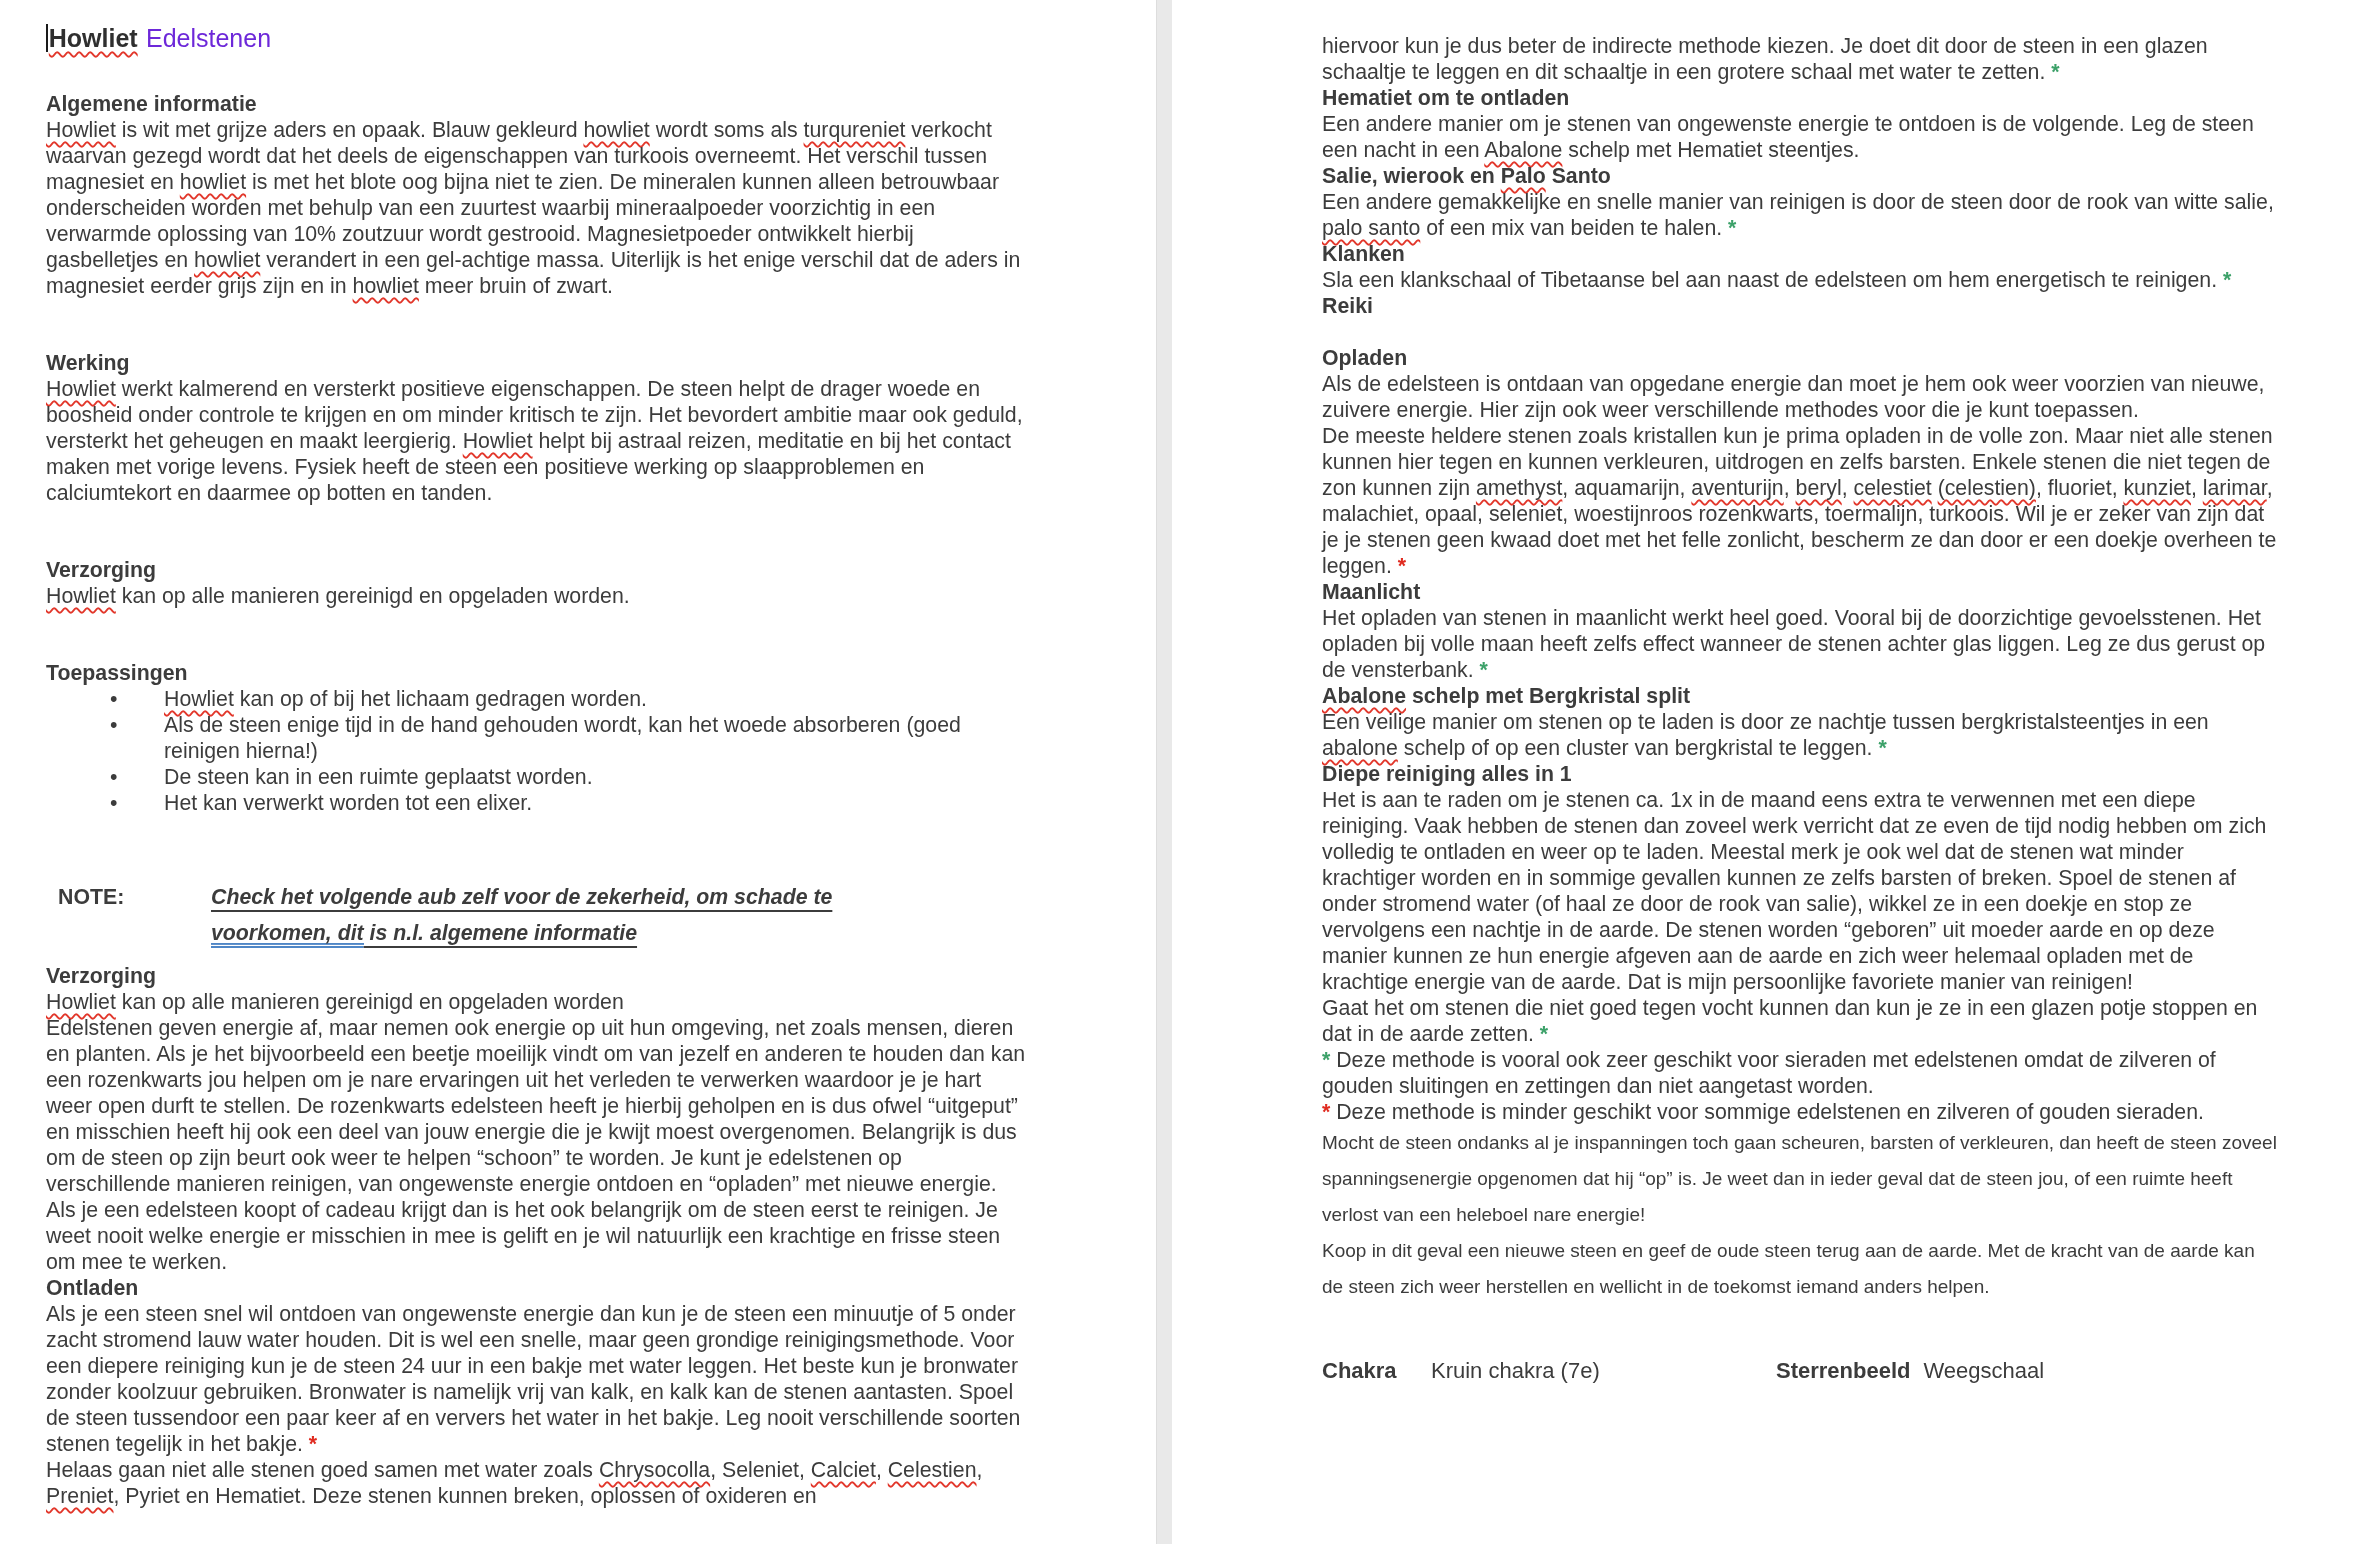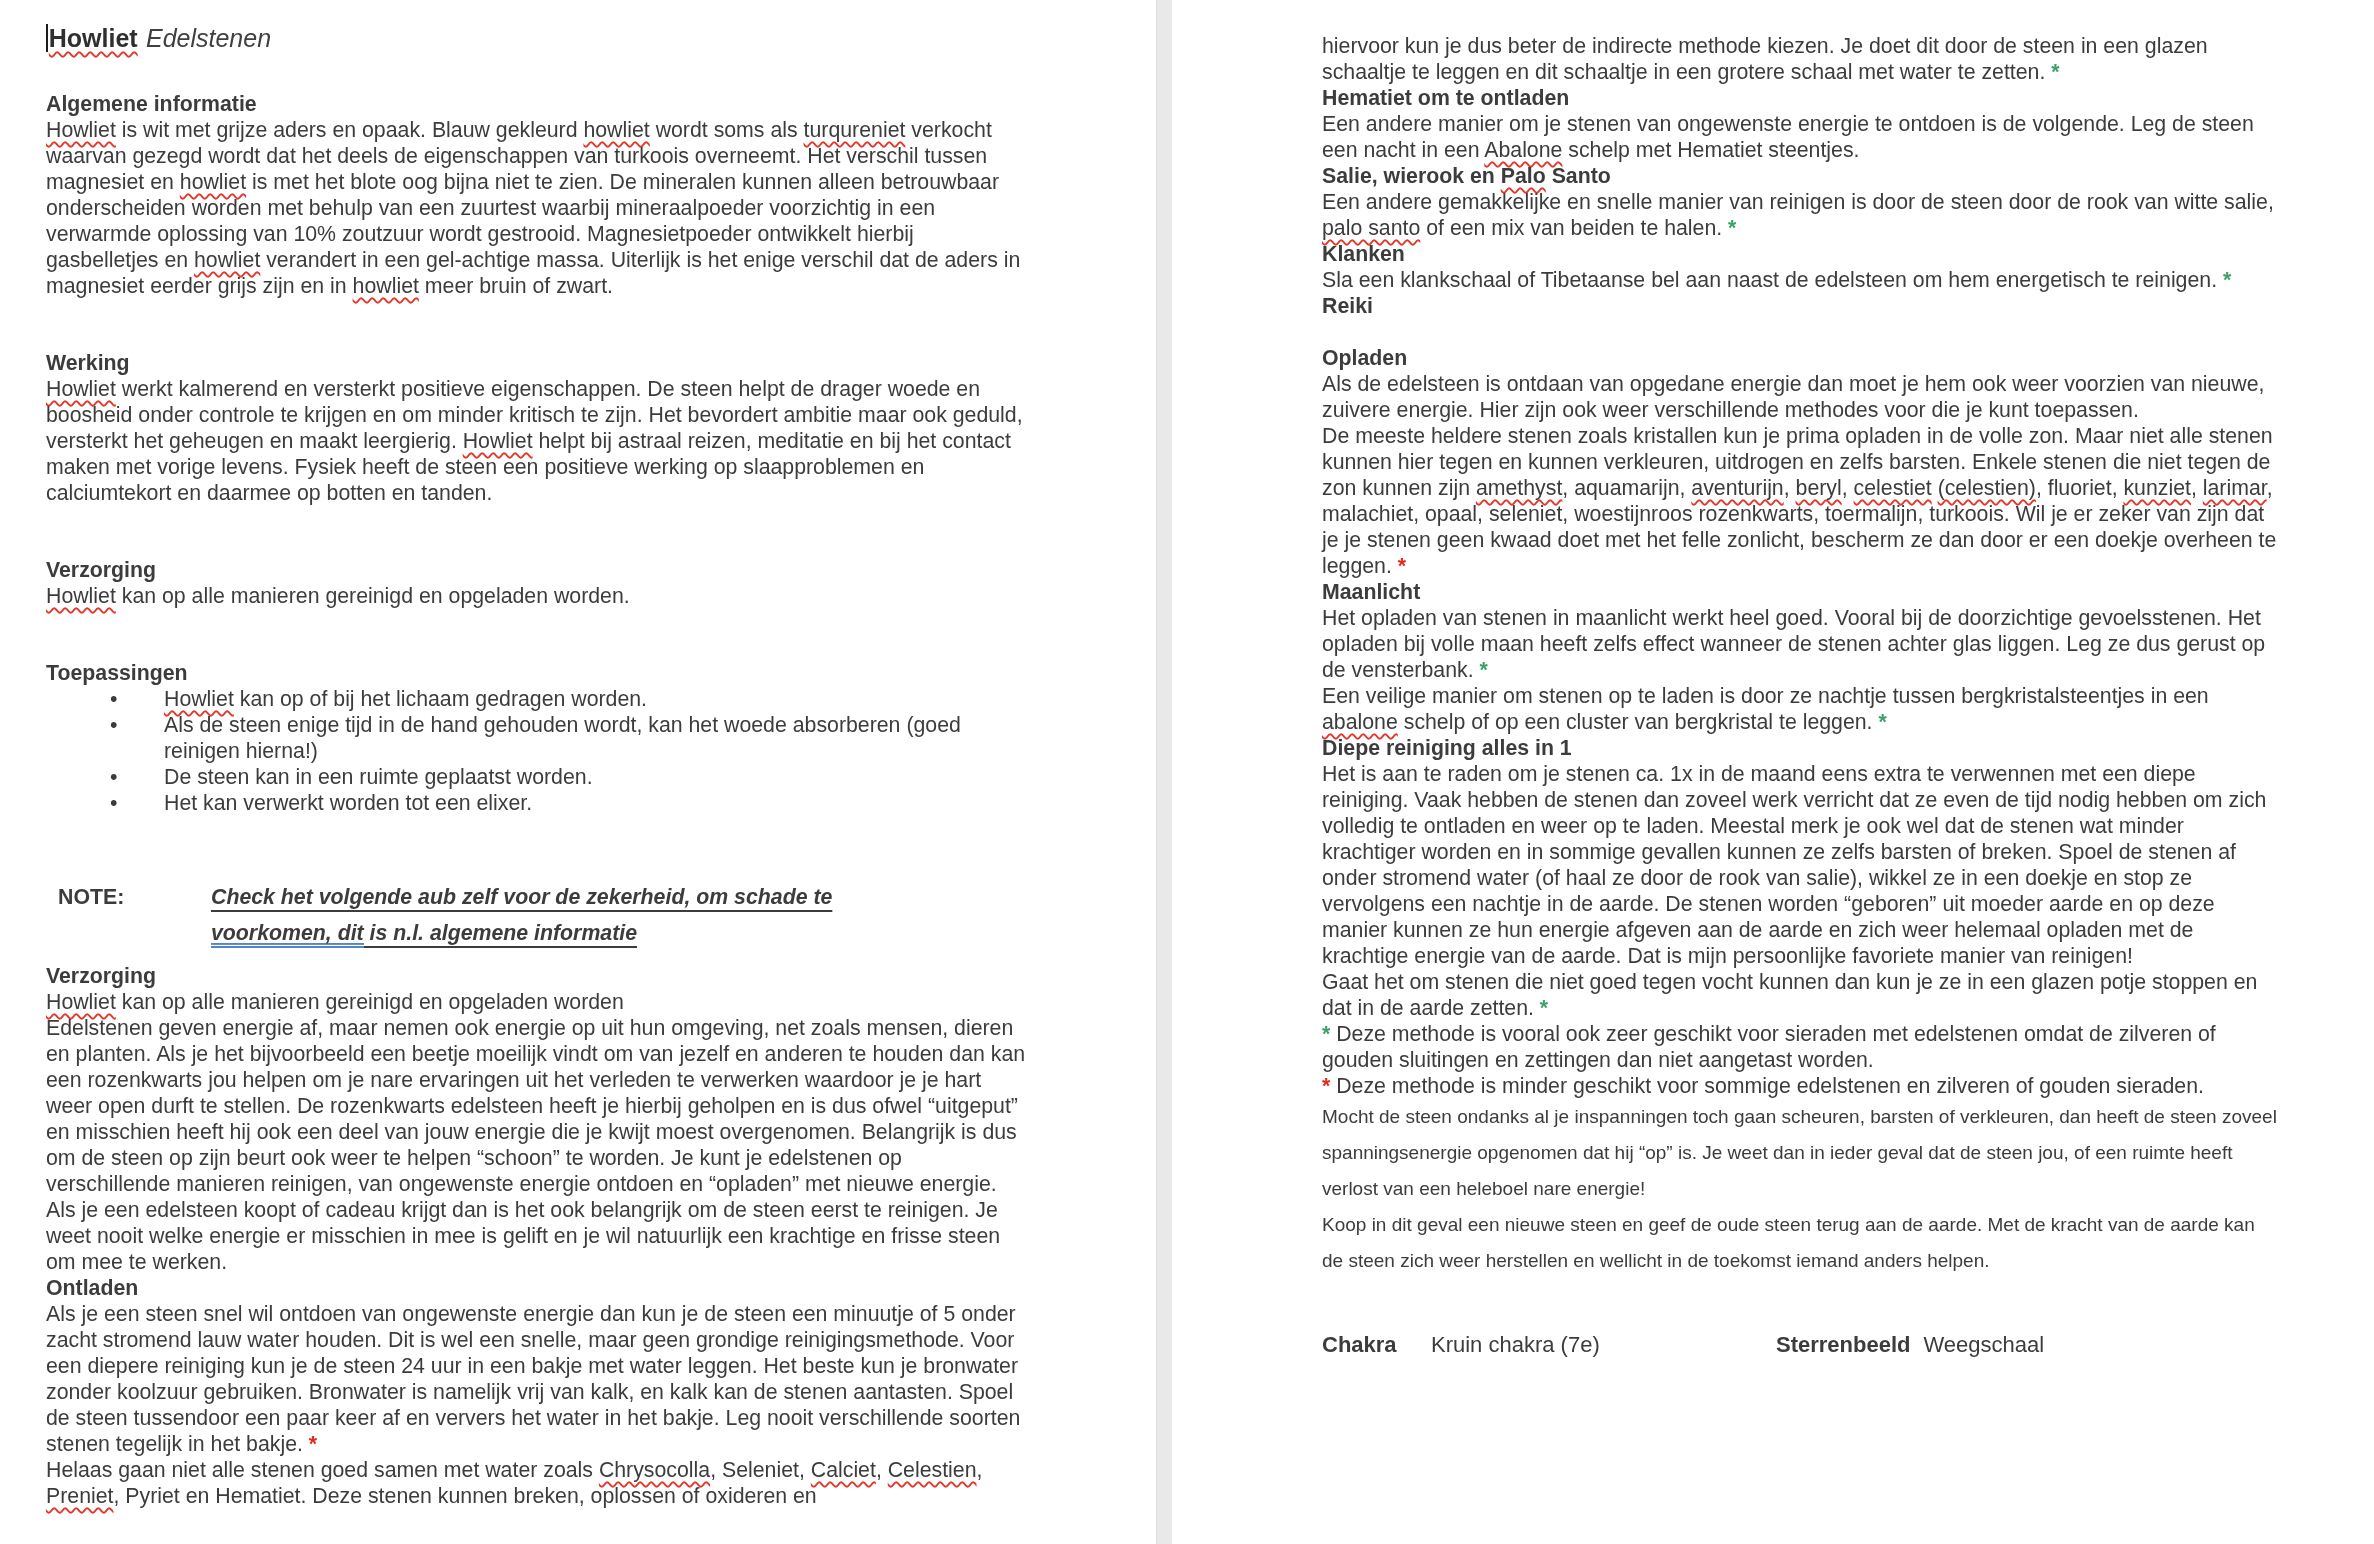--- a/index.html
+++ b/index.html
@@ -10,21 +10,21 @@
     color:#3c3c3c;
   }
   .page{position:absolute;top:0;height:1544px;background:#fff;box-sizing:border-box;}
   #page-left{left:0;width:1156px;padding:22px 126px 0 46px;}
   #divider{position:absolute;left:1156px;top:0;width:27px;height:1544px;background:#e9e9e9;
     border-left:0.9px solid #dddddd;border-right:0.9px solid #dddddd;box-sizing:border-box;}
   #page-right{left:1172px;width:1192px;padding:33px 86px 0 150px;}
 
   .doc-title{font-size:25px;line-height:32px;margin-bottom:37px;white-space:nowrap;}
   .t-word{font-weight:bold;color:#2f2f2f;}
-  .t-suffix{color:#404040;margin-left:8.3px;font-style:italic;}
+  .t-suffix{color:#6d28d9;margin-left:8.3px;}
   .caret{display:inline-block;width:1.9px;height:28px;background:#1a1a1a;vertical-align:-4.6px;margin-right:0.9px;}
 
   .para,.heading,li{font-size:21.3px;line-height:26px;}
   .heading{font-weight:bold;}
   .gap{height:51px;}
   .sp-gap{height:26px;}
   .para.small{font-size:19px;line-height:36px;}
   .sp{
     text-decoration-line:underline;
     text-decoration-style:wavy;
@@ -107,20 +107,21 @@
       <div class="para"><span>Een andere gemakkelijke en snelle manier van reinigen is door de steen door de rook van witte salie, </span><span class="sp">palo santo</span><span> of een mix van beiden te halen. </span><span class="star-g">*</span></div>
       <div class="heading"><span>Klanken</span></div>
       <div class="para"><span>Sla een klankschaal of Tibetaanse bel aan naast de edelsteen om hem energetisch te reinigen. </span><span class="star-g">*</span></div>
       <div class="heading"><span>Reiki</span></div>
       <div class="sp-gap"></div>
       <div class="heading"><span>Opladen</span></div>
       <div class="para"><span>Als de edelsteen is ontdaan van opgedane energie dan moet je hem ook weer voorzien van nieuwe, zuivere energie. Hier zijn ook weer verschillende methodes voor die je kunt toepassen.</span></div>
       <div class="para"><span>De meeste heldere stenen zoals kristallen kun je prima opladen in de volle zon. Maar niet alle stenen kunnen hier tegen en kunnen verkleuren, uitdrogen en zelfs barsten. Enkele stenen die niet tegen de zon kunnen zijn </span><span class="sp">amethyst</span><span>, aquamarijn, </span><span class="sp">aventurijn</span><span>, </span><span class="sp">beryl</span><span>, </span><span class="sp">celestiet</span><span> </span><span class="sp">(celestien)</span><span>, fluoriet, </span><span class="sp">kunziet</span><span>, </span><span class="sp">larimar</span><span>, malachiet, opaal, seleniet, woestijnroos rozenkwarts, toermalijn, turkoois. Wil je er zeker van zijn dat je je stenen geen kwaad doet met het felle zonlicht, bescherm ze dan door er een doekje overheen te leggen. </span><span class="star-r">*</span></div>
       <div class="heading"><span>Maanlicht</span></div>
       <div class="para"><span>Het opladen van stenen in maanlicht werkt heel goed. Vooral bij de doorzichtige gevoelsstenen. Het opladen bij volle maan heeft zelfs effect wanneer de stenen achter glas liggen. Leg ze dus gerust op de vensterbank. </span><span class="star-g">*</span></div>
+      <div class="heading"><span class="sp">Abalone</span><span> schelp met Bergkristal split</span></div>
       <div class="para"><span>Een veilige manier om stenen op te laden is door ze nachtje tussen bergkristalsteentjes in een </span><span class="sp">abalone</span><span> schelp of op een cluster van bergkristal te leggen. </span><span class="star-g">*</span></div>
       <div class="heading"><span>Diepe reiniging alles in 1</span></div>
       <div class="para"><span>Het is aan te raden om je stenen ca. 1x in de maand eens extra te verwennen met een diepe reiniging. Vaak hebben de stenen dan zoveel werk verricht dat ze even de tijd nodig hebben om zich volledig te ontladen en weer op te laden. Meestal merk je ook wel dat de stenen wat minder krachtiger worden en in sommige gevallen kunnen ze zelfs barsten of breken. Spoel de stenen af onder stromend water (of haal ze door de rook van salie), wikkel ze in een doekje en stop ze vervolgens een nachtje in de aarde. De stenen worden “geboren” uit moeder aarde en op deze manier kunnen ze hun energie afgeven aan de aarde en zich weer helemaal opladen met de krachtige energie van de aarde. Dat is mijn persoonlijke favoriete manier van reinigen!</span></div>
       <div class="para"><span>Gaat het om stenen die niet goed tegen vocht kunnen dan kun je ze in een glazen potje stoppen en dat in de aarde zetten. </span><span class="star-g">*</span></div>
       <div class="para"><span class="star-g">*</span><span> Deze methode is vooral ook zeer geschikt voor sieraden met edelstenen omdat de zilveren of gouden sluitingen en zettingen dan niet aangetast worden.</span></div>
       <div class="para"><span class="star-r">*</span><span> Deze methode is minder geschikt voor sommige edelstenen en zilveren of gouden sieraden.</span></div>
       <div class="para small"><span>Mocht de steen ondanks al je inspanningen toch gaan scheuren, barsten of verkleuren, dan heeft de steen zoveel spanningsenergie opgenomen dat hij “op” is. Je weet dan in ieder geval dat de steen jou, of een ruimte heeft verlost van een heleboel nare energie!</span></div>
       <div class="para small"><span>Koop in dit geval een nieuwe steen en geef de oude steen terug aan de aarde. Met de kracht van de aarde kan de steen zich weer herstellen en wellicht in de toekomst iemand anders helpen.</span></div>
     </div>
   <div class="footer">

